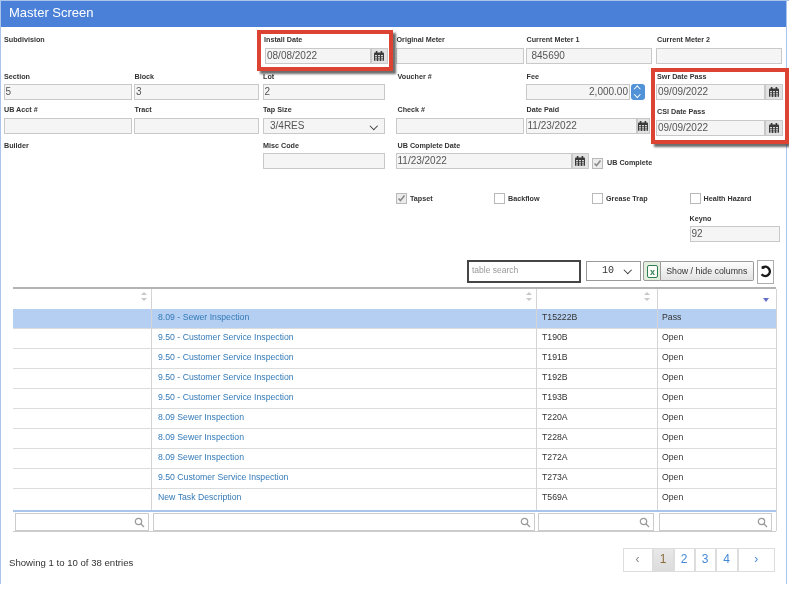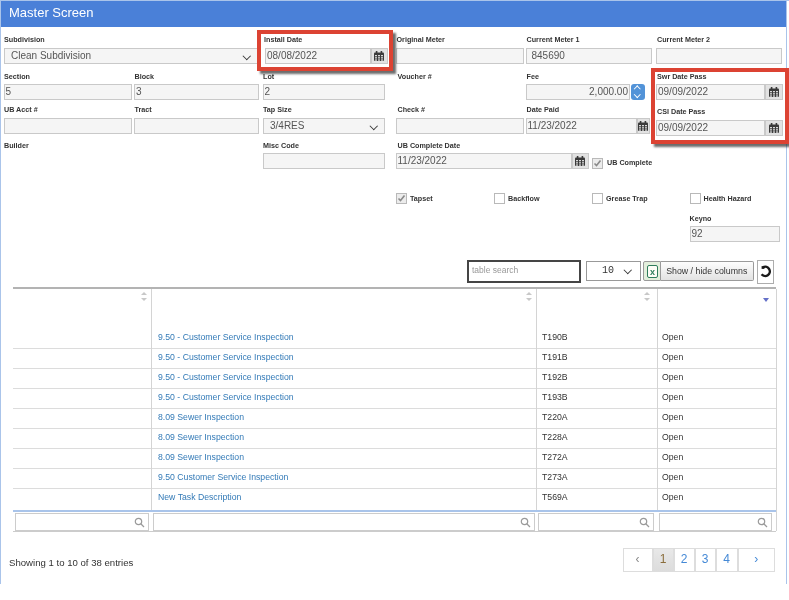--- a/index.html
+++ b/index.html
@@ -41,21 +41,20 @@
 <body>
 <div id="page">
 
   <div class="frame" style="left:0;top:0;width:1px;height:600px;"></div>
   <div class="frame" style="left:785.5px;top:0;width:1.5px;height:600px;"></div>
   <div class="frame" style="left:0;top:0;width:789px;height:1px;"></div>
   <div class="frame" style="left:0;top:596px;width:789px;height:1.5px;"></div>
   <div id="title">Master Screen</div>
 
   <div class="lb" style="left:4px;top:36px;">Subdivision</div>
-  <div class="in sel" style="left:3.5px;top:48px;width:255px;">Clean Subdivision<div class="chev" style="right:8px;top:4px;"></div></div>
   <div class="lb" style="left:264px;top:36px;">Install Date</div>
   <div class="in" style="left:265px;top:48px;width:106px;">08/08/2022</div>
   <div class="cal" style="left:371px;top:48px;width:16.5px;">
     <svg width="10" height="10" viewBox="0 0 10 10">
         <rect x="0" y="1.5" width="10" height="8.5" rx="1" fill="#3a3a3a"></rect>
         <rect x="1.8" y="0" width="1.6" height="2.5" fill="#3a3a3a"></rect>
         <rect x="6.6" y="0" width="1.6" height="2.5" fill="#3a3a3a"></rect>
         <g fill="#fff">
           <rect x="1.2" y="4" width="1.6" height="1.3"></rect>
           <rect x="4.2" y="4" width="1.6" height="1.3"></rect>
@@ -230,20 +229,25 @@
   <div style="position:absolute;left:13px;top:287px;width:763px;height:1.5px;background:#b3b3b3;"></div>
 
   <div class="sort sup" style="left:140.5px;top:292px;"></div>
   <div class="sort sdn" style="left:140.5px;top:297.5px;"></div>
   <div class="sort sup" style="left:526px;top:292px;"></div>
   <div class="sort sdn" style="left:526px;top:297.5px;"></div>
   <div class="sort sup" style="left:644px;top:292px;"></div>
   <div class="sort sdn" style="left:644px;top:297.5px;"></div>
   <div class="sort sdn" style="left:762.5px;top:297.5px;border-top-color:#6470c8;border-left-width:3.5px;border-right-width:3.5px;border-top-width:4.5px;"></div>
 
+  <div class="trow" style="top:308.5px;background:#b5cff2;">
+      <span class="lnk" style="left:145px;">8.09 - Sewer Inspection</span>
+      <span class="blk" style="left:529px;">T15222B</span>
+      <span class="blk" style="left:649px;">Pass</span>
+    </div>
   <div class="trow" style="top:328.5px;">
       <span class="lnk" style="left:145px;">9.50 - Customer Service Inspection</span>
       <span class="blk" style="left:529px;">T190B</span>
       <span class="blk" style="left:649px;">Open</span>
     </div>
   <div class="trow" style="top:348.5px;">
       <span class="lnk" style="left:145px;">9.50 - Customer Service Inspection</span>
       <span class="blk" style="left:529px;">T191B</span>
       <span class="blk" style="left:649px;">Open</span>
     </div>

